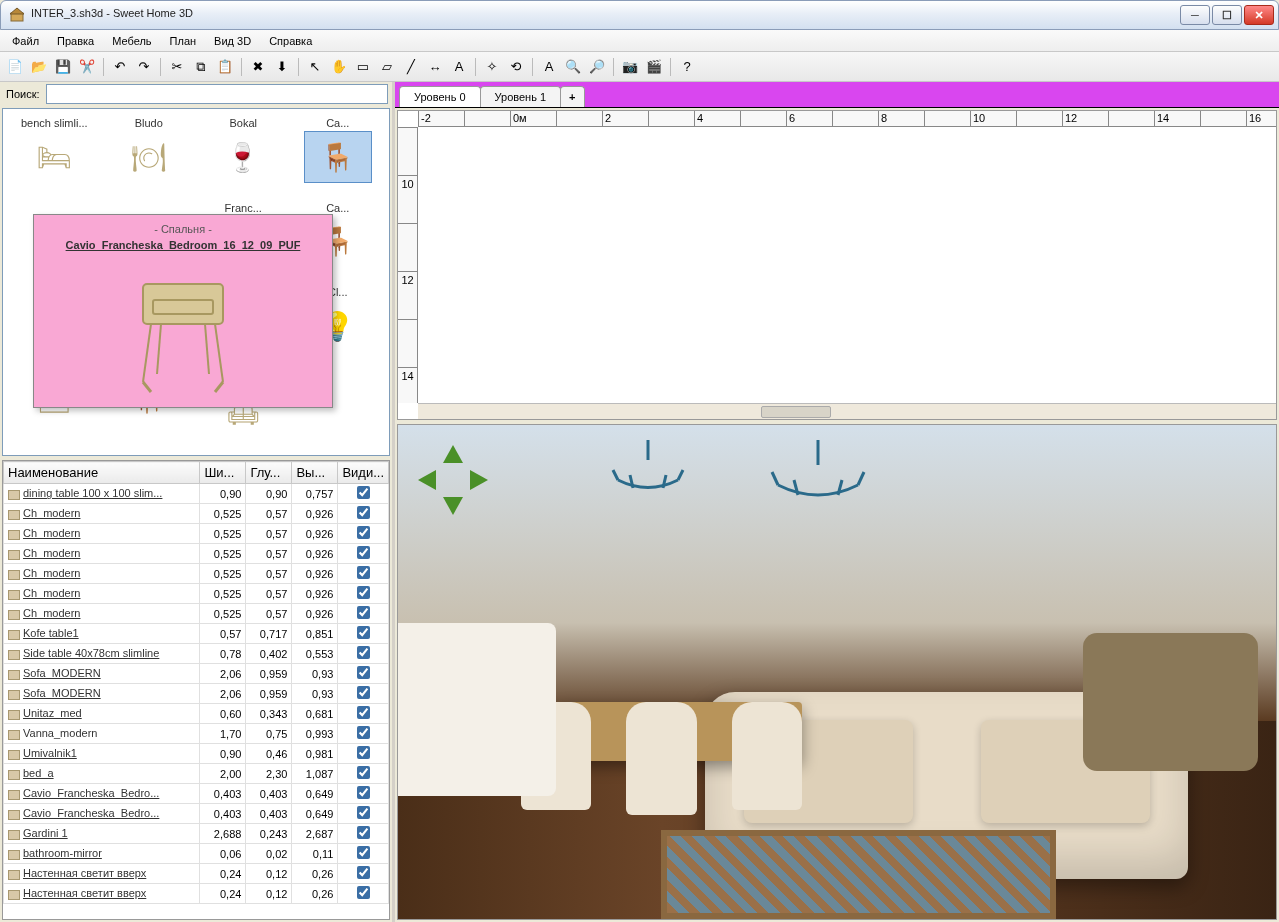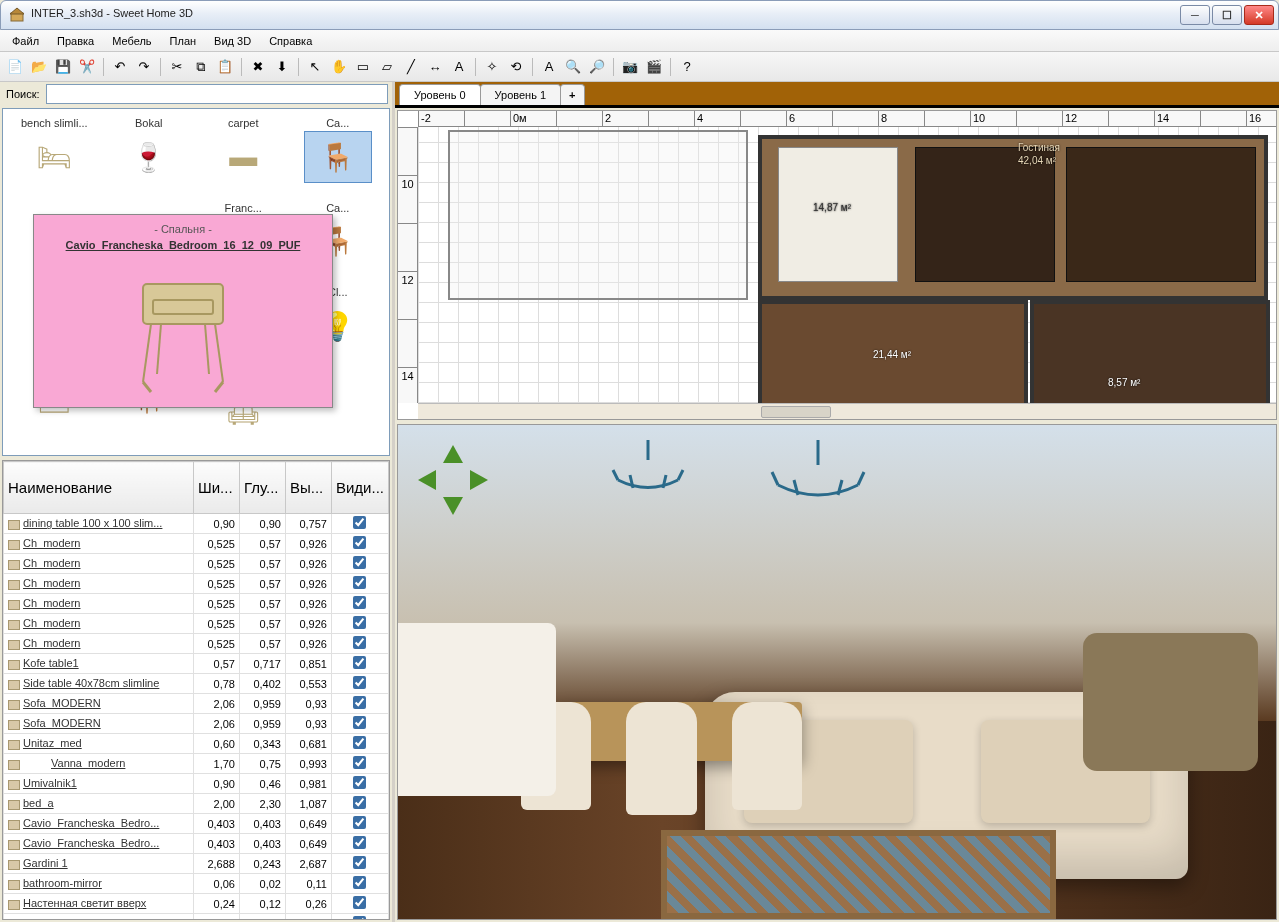--- a/index.html
+++ b/index.html
@@ -25,27 +25,27 @@
 .catitem{display:flex;flex-direction:column;align-items:center;padding:4px 2px;cursor:pointer;text-align:right}
 .catitem .lbl{font-size:11px;color:#333;max-width:80px;overflow:hidden;text-overflow:ellipsis;white-space:nowrap;margin-bottom:2px}
 .catitem .thm{width:68px;height:52px;display:flex;align-items:center;justify-content:center;font-size:28px;color:#b8a878}
 .catitem.sel .thm{background:#b8d4f0;border:1px solid #5a8fc8}
 .tooltip{position:absolute;left:30px;top:105px;width:300px;background:#f9a8d4;border:1px solid #888;box-shadow:3px 3px 6px rgba(0,0,0,0.25);padding:8px;z-index:10;text-align:center}
 .tooltip .cat{color:#555;font-size:11px}
 .tooltip .name{font-weight:bold;color:#333;margin:4px 0 8px;text-decoration:underline}
 .tooltip .preview{width:100%;height:140px;display:flex;align-items:center;justify-content:center;font-size:100px;color:#c8b888}
 .proptable{flex:1;background:#fff;border:1px solid #999;margin:2px;overflow:auto}
 .proptable table{width:100%;border-collapse:collapse}
-.proptable th{background:linear-gradient(#fcfcfc,#eaeaea);border:1px solid #c8c8c8;padding:17px 4px;text-align:left;font-weight:normal;position:sticky;top:0;font-size:15px;white-space:nowrap;overflow:hidden}
+.proptable th{background:linear-gradient(#fcfcfc,#eaeaea);border:1px solid #c8c8c8;padding:3px 4px;text-align:left;font-weight:normal;position:sticky;top:0;font-size:13px;white-space:nowrap;overflow:hidden}
 .proptable td{border:1px solid #e0e0e0;padding:2px 4px;font-size:11px;white-space:nowrap;overflow:hidden;text-overflow:ellipsis}
 .proptable td.num{text-align:right}
 .proptable td.chk{text-align:center}
 .proptable td .ico{display:inline-block;width:12px;height:10px;background:#d8c8a8;border:1px solid #a89870;margin-right:3px;vertical-align:middle}
 .proptable input[type=checkbox]{accent-color:#3a6ea5}
-.tabs{height:26px;background:#a16207;display:flex;align-items:flex-end;padding:0 4px;gap:0;border-bottom:3px solid #000000}
+.tabs{height:26px;background:#d946ef;display:flex;align-items:flex-end;padding:0 4px;gap:0;border-bottom:1px solid #000000}
 .tab{padding:4px 14px;background:#f4f4f4;border:1px solid #999;border-bottom:none;border-radius:4px 4px 0 0;margin-right:-1px;cursor:pointer;font-size:11px}
 .tab.active{background:#fff;position:relative;z-index:1}
 .tab.add{padding:4px 8px;font-weight:bold}
 .planview{flex:0 0 310px;background:#fff;border:1px solid #999;margin:2px;position:relative;overflow:hidden}
 .ruler-top{position:absolute;top:0;left:20px;right:0;height:16px;background:#f8f8f8;border-bottom:1px solid #888;display:flex;font-size:10px;overflow:hidden}
 .ruler-top .tick{flex:0 0 60px;border-left:1px solid #888;padding-left:2px;line-height:14px}
 .ruler-left{position:absolute;top:16px;left:0;width:20px;bottom:16px;background:#f8f8f8;border-right:1px solid #888;display:flex;flex-direction:column;font-size:10px;overflow:hidden}
 .ruler-left .tick{flex:0 0 60px;border-top:1px solid #888;padding-top:2px;text-align:center}
 .plancanvas{position:absolute;top:16px;left:20px;right:0;bottom:16px;background:#fff;overflow:hidden}
 .grid{position:absolute;inset:0;background-image:repeating-linear-gradient(0deg,#ddd 0,#ddd 1px,transparent 1px,transparent 20px),repeating-linear-gradient(90deg,#ddd 0,#ddd 1px,transparent 1px,transparent 20px)}
@@ -133,26 +133,26 @@
       <label>Поиск:</label>
       <input type="text" value="" style="">
     </div>
     <div class="catalog">
       <div class="catgrid" id="catgrid">
           <div class="catitem">
             <div class="lbl">bench slimli...</div>
             <div class="thm">🛏</div>
           </div>
           <div class="catitem">
+            <div class="lbl">Bludo</div>
+            <div class="thm">🍽</div>
+          </div>
+          <div class="catitem">
             <div class="lbl">Bokal</div>
             <div class="thm">🍷</div>
-          </div>
-          <div class="catitem">
-            <div class="lbl">carpet</div>
-            <div class="thm">▬</div>
           </div>
           <div class="catitem sel">
             <div class="lbl">Ca...</div>
             <div class="thm">🪑</div>
           </div>
           <div class="catitem">
             <div class="lbl"></div>
             <div class="thm">🛋</div>
           </div>
           <div class="catitem">
@@ -305,21 +305,21 @@
               <td class="chk"><input type="checkbox" checked="" style=""></td>
             </tr>
             <tr>
               <td style="max-width: 160px;"><span class="ico"></span><span style="text-decoration: underline; color: rgb(51, 51, 51);">Unitaz_med</span></td>
               <td class="num">0,60</td>
               <td class="num">0,343</td>
               <td class="num">0,681</td>
               <td class="chk"><input type="checkbox" checked="" style=""></td>
             </tr>
             <tr>
-              <td style="max-width: 160px;"><span class="ico"></span><span style="text-decoration: underline; color: rgb(51, 51, 51); margin-left: 28px;">Vanna_modern</span></td>
+              <td style="max-width: 160px;"><span class="ico"></span><span style="color: rgb(51, 51, 51);">Vanna_modern</span></td>
               <td class="num">1,70</td>
               <td class="num">0,75</td>
               <td class="num">0,993</td>
               <td class="chk"><input type="checkbox" checked="" style=""></td>
             </tr>
             <tr>
               <td style="max-width: 160px;"><span class="ico"></span><span style="text-decoration: underline; color: rgb(51, 51, 51);">Umivalnik1</span></td>
               <td class="num">0,90</td>
               <td class="num">0,46</td>
               <td class="num">0,981</td>
@@ -407,35 +407,20 @@
           <div class="tick" style="flex: 0 0 46px;">16</div>
         </div>
       <div class="ruler-left" id="rulerleft">
           <div class="tick" style="flex: 0 0 48px;"></div>
           <div class="tick" style="flex: 0 0 48px;">10</div>
           <div class="tick" style="flex: 0 0 48px;"></div>
           <div class="tick" style="flex: 0 0 48px;">12</div>
           <div class="tick" style="flex: 0 0 48px;"></div>
           <div class="tick" style="flex: 0 0 48px;">14</div>
         </div>
-      <div class="plancanvas">
-        <div class="grid"></div>
-        <div class="room" style="left:340px;top:8px;width:510px;height:165px"></div>
-        <div class="room" style="left:340px;top:173px;width:270px;height:115px;background:#6a4a30"></div>
-        <div class="room" style="left:612px;top:173px;width:240px;height:115px;background:#4a3424"></div>
-        <div style="position:absolute;left:360px;top:20px;width:120px;height:135px;background:#f0ede4;border:1px solid #888"></div>
-        <div style="position:absolute;left:497px;top:20px;width:140px;height:135px;background:#342418;border:1px solid #111"></div>
-        <div style="position:absolute;left:648px;top:20px;width:190px;height:135px;background:#3a2818;border:1px solid #111"></div>
-        <div class="room-label" style="left:600px;top:15px;color:#e8d8b8">Гостиная</div>
-        <div class="room-label" style="left:600px;top:28px;color:#e8d8b8">42,04 м²</div>
-        <div class="room-label" style="left:395px;top:75px;color:#333">14,87 м²</div>
-        <div class="room-label" style="left:455px;top:222px">21,44 м²</div>
-        <div class="room-label" style="left:690px;top:250px">8,57 м²</div>
-        <div style="position:absolute;left:30px;top:3px;width:300px;height:170px;border:2px solid #888;background:rgba(240,240,240,0.3)"></div>
-      </div>
       <div class="scroll-h">
           <div class="thumb"></div>
         </div>
     </div>
     <div class="view3d">
       <div class="navcross">
         <div class="navarrow nav-up"></div>
         <div class="navarrow nav-down"></div>
         <div class="navarrow nav-left"></div>
         <div class="navarrow nav-right"></div>

